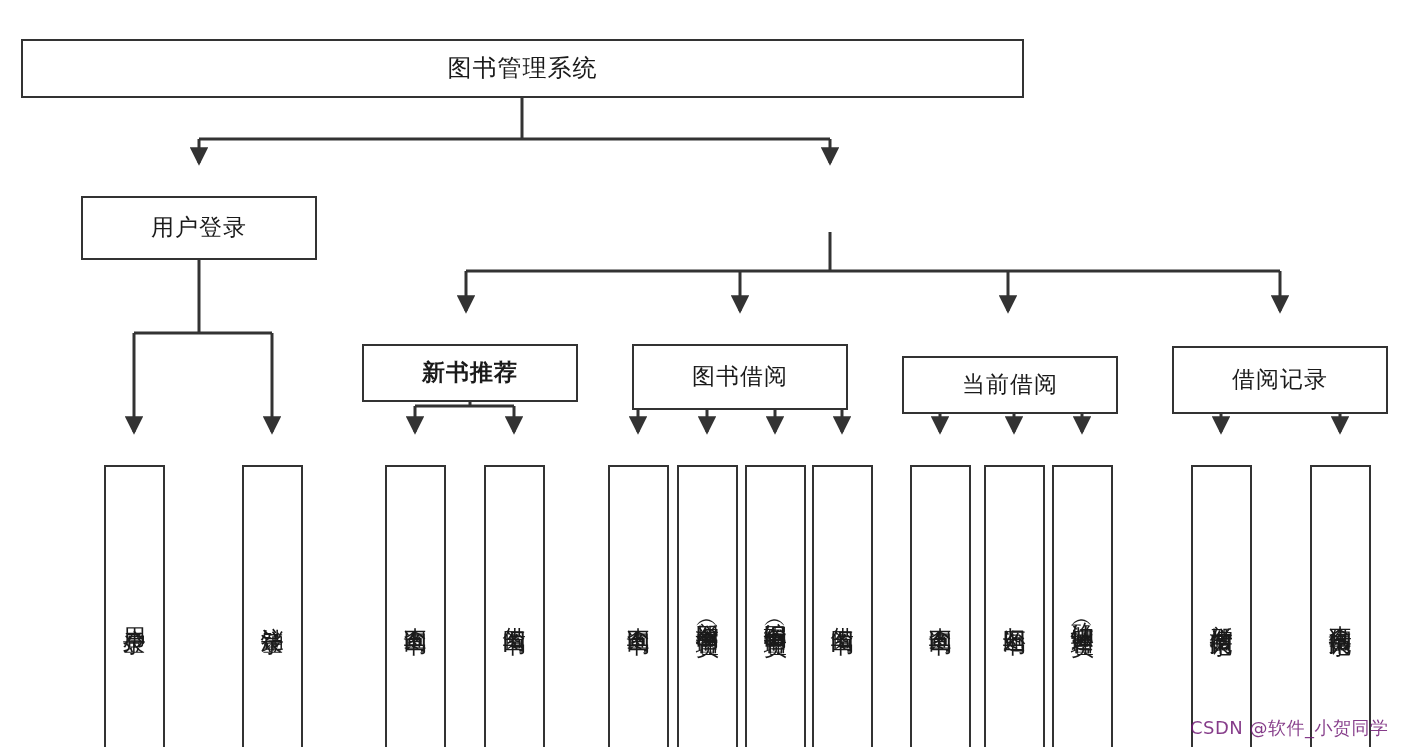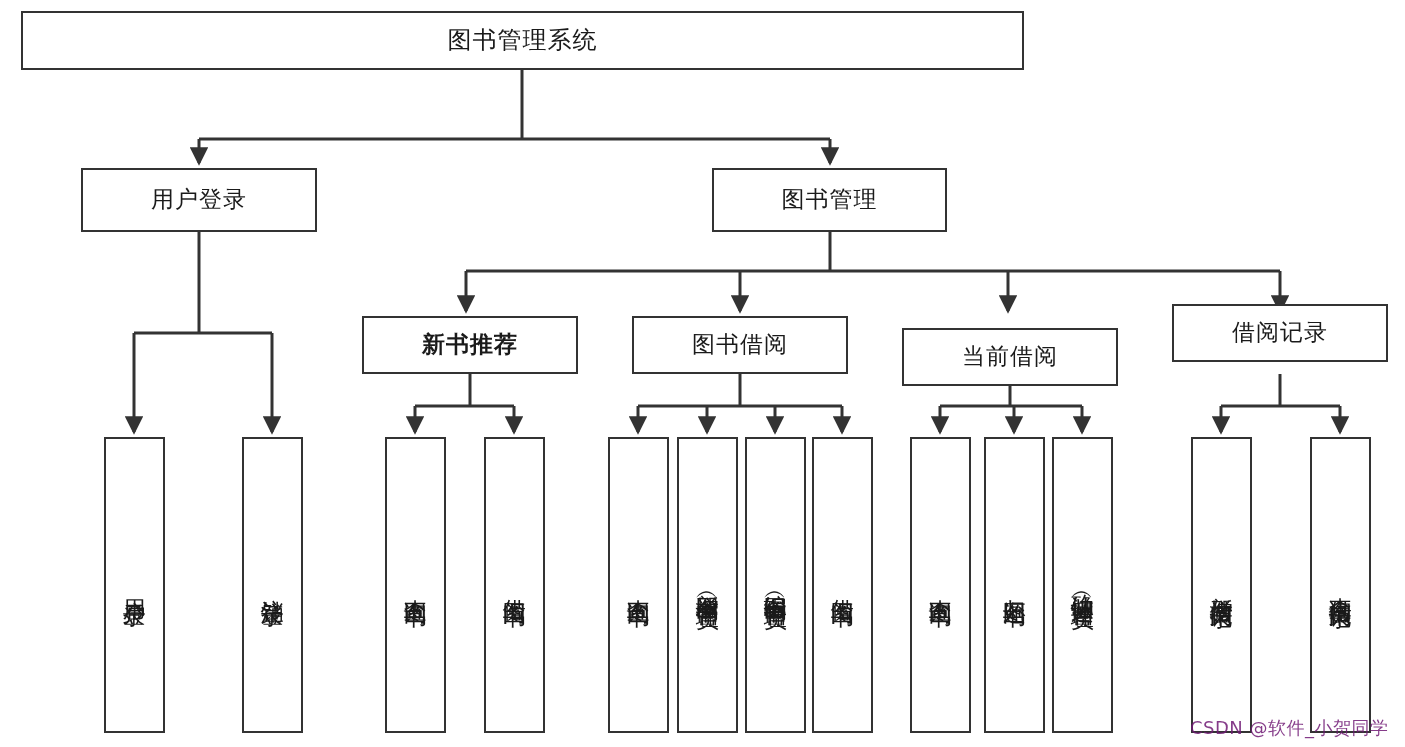--- a/index.html
+++ b/index.html
@@ -28,20 +28,21 @@
   .node {
     position: absolute;
     box-sizing: border-box;
     border: 2.5px solid #333333;
     background: #ffffff;
     display: flex;
     align-items: center;
     justify-content: center;
     color: #1a1a1a;
     z-index: 2;
+    margin-top: 28px;
   }
   .node.horizontal {
     font-size: 23px;
     letter-spacing: 1px;
     line-height: 1.2;
   }
   .node.vertical {
     writing-mode: vertical-rl;
     text-orientation: upright;
     font-size: 23px;
@@ -123,34 +124,31 @@
     </g>
   </svg>
 
   <div class="node horizontal root" style="left: 21px; top: 11px; width: 1003px; height: 59px;">
     <span class="label">图书管理系统</span>
   </div>
 
   <div class="node horizontal" style="left: 81px; top: 168px; width: 236px; height: 64px;">
     <span class="label">用户登录</span>
   </div>
-  <div class="node horizontal" style="left: 712px; top: 168px; width: 235px; height: 64px;">
-    <span class="label">图书管理</span>
-  </div>
 
   <div class="node horizontal" style="left: 362px; top: 316px; width: 216px; height: 58px; font-weight: bold;">
     <span class="label">新书推荐</span>
   </div>
-  <div class="node horizontal" style="left: 632px; top: 316px; width: 216px; height: 58px;">
+  <div class="node horizontal" style="left: 632px; top: 316px; width: 216px; height: 66px;">
     <span class="label">图书借阅</span>
   </div>
   <div class="node horizontal" style="left: 902px; top: 328px; width: 216px; height: 58px;">
     <span class="label">当前借阅</span>
   </div>
-  <div class="node horizontal" style="left: 1172px; top: 304px; width: 216px; height: 58px;">
+  <div class="node horizontal" style="left: 1172px; top: 318px; width: 216px; height: 68px;">
     <span class="label">借阅记录</span>
   </div>
 
   <div class="node vertical" style="left: 104px; top: 437px; width: 61px; height: 296px;">
     <span class="label">用户登录</span>
   </div>
   <div class="node vertical" style="left: 242px; top: 437px; width: 61px; height: 296px;">
     <span class="label">注销登录</span>
   </div>
   <div class="node vertical" style="left: 385px; top: 437px; width: 61px; height: 296px;">

